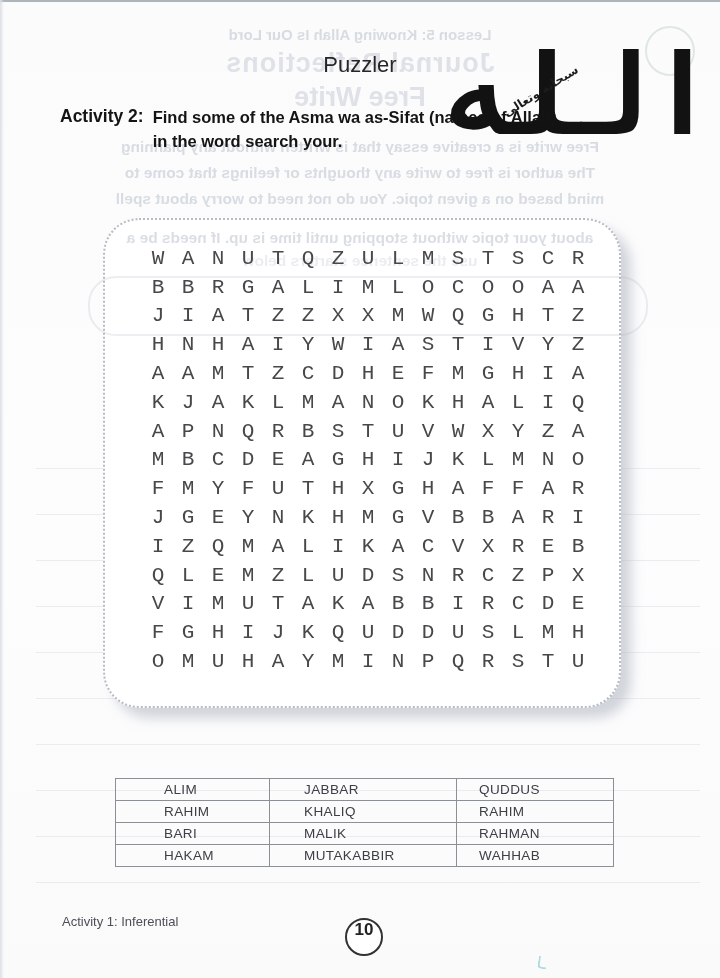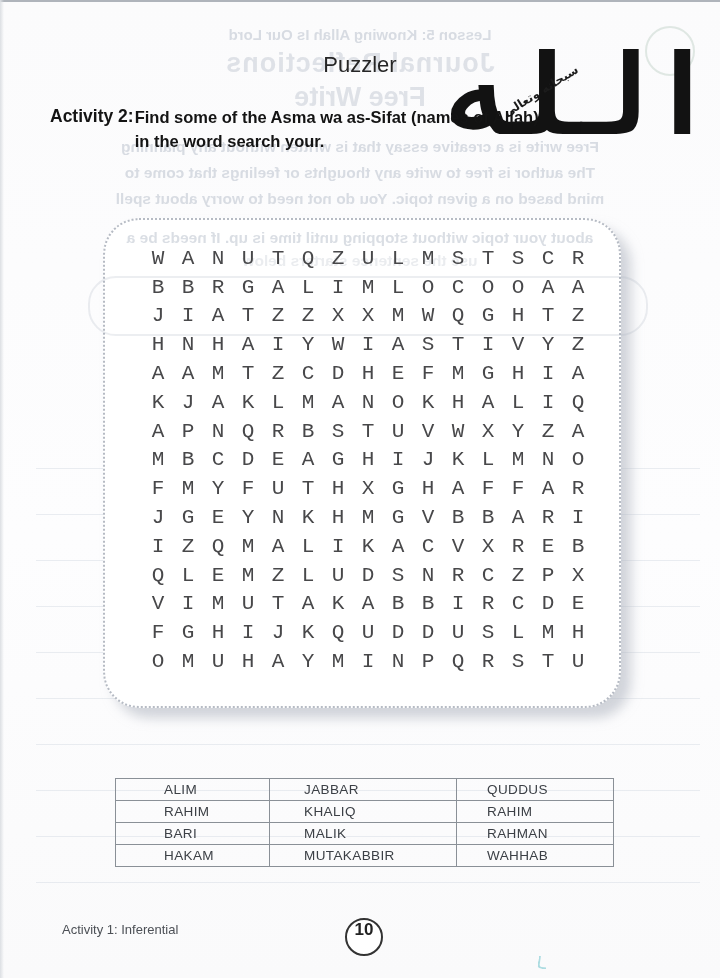--- a/index.html
+++ b/index.html
@@ -34,45 +34,45 @@
 
   
   .title{position:absolute;top:52px;left:0;right:0;text-align:center;
     font-size:22px;font-weight:normal;color:#262626;z-index:3;}
   .arabic-main{position:absolute;top:38px;right:4px;z-index:3;
     font-family:Liberation Mono, monospace;font-weight:bold;
     font-size:112px;line-height:1.2;color:#121212;}
   .honorific{position:absolute;left:498px;top:84px;z-index:3;
     font-family:"DejaVu Sans",sans-serif;font-weight:bold;font-size:12px;
     color:#1c1c1c;transform:rotate(-32deg);}
-  .activity{position:absolute;left:50px;top:106px;display:flex;gap:1px;z-index:3;}
+  .activity{position:absolute;left:60px;top:106px;display:flex;gap:9px;z-index:3;}
   .activity-label{font-size:17.5px;font-weight:bold;color:#141414;white-space:nowrap;}
   .activity-text{font-size:16.5px;font-weight:bold;color:#141414;line-height:1.45;}
 
   
   .ws-box{position:absolute;left:103px;top:218px;width:518px;height:490px;
     background:#ffffff;border:2px dotted #b6bbc4;border-radius:36px;
     box-shadow:10px 10px 12px rgba(173,179,190,.55);z-index:1;box-sizing:border-box;}
   .ws-grid{position:absolute;left:103px;top:218px;width:518px;box-sizing:border-box;
     padding:26px 28px 0 40px;display:grid;grid-template-columns:repeat(15,30px);
     grid-auto-rows:28.8px;z-index:3;}
   .cell{display:flex;align-items:center;justify-content:center;
     font-family:"Liberation Mono",monospace;font-size:21px;color:#48484a;}
 
   
   .word-table{position:absolute;left:115px;top:778px;border-collapse:collapse;
     z-index:1;border:1.5px solid #6d737b;}
   .word-table td{border:1px solid #8a9097;height:22px;font-size:13.5px;
     color:#3c4046;letter-spacing:.4px;box-sizing:border-box;}
   td.c0{width:154px;padding-left:48px;}
   td.c1{width:187px;padding-left:34px;margin-top:20px;}
-  td.c2{width:157px;padding-left:30px;}
-
-  
-  .footer-label{position:absolute;left:62px;top:914px;font-size:13px;color:#4c5056;z-index:3;margin-top:8px;}
+  td.c2{width:157px;padding-left:22px;}
+
+  
+  .footer-label{position:absolute;left:62px;top:914px;font-size:13px;color:#4c5056;z-index:3;}
   .page-circle{position:absolute;left:345px;top:918px;width:38px;height:38px;
     border:2px solid #333;border-radius:50%;background:#fff;z-index:3;
     display:flex;justify-content:center;
     font-size:17px;font-weight:bold;color:#222;box-sizing:border-box;}
   .scan-mark{position:absolute;left:538px;top:956px;width:7px;height:11px;z-index:2;
     border-left:2px solid rgba(110,195,205,.55);border-bottom:2px solid rgba(110,195,205,.55);
     border-radius:0 0 0 4px;transform:rotate(8deg);}
 </style>
 </head>
 <body>

